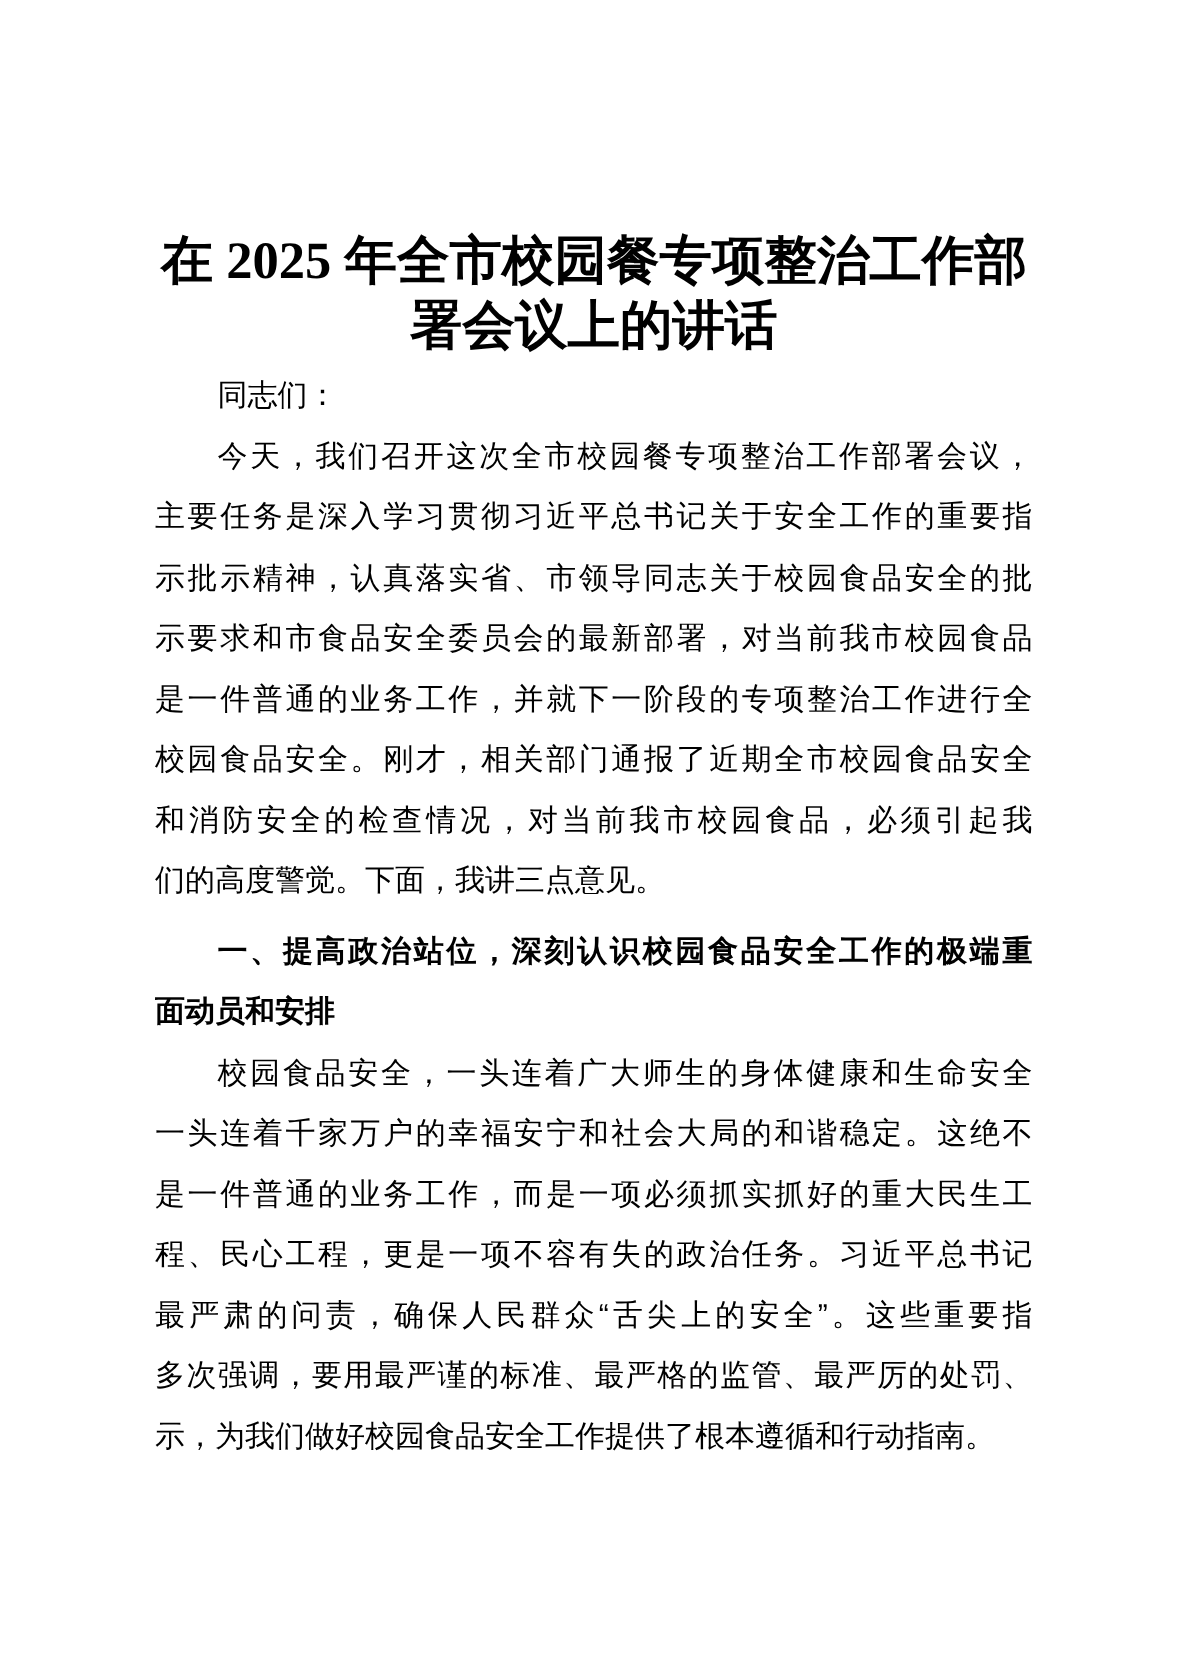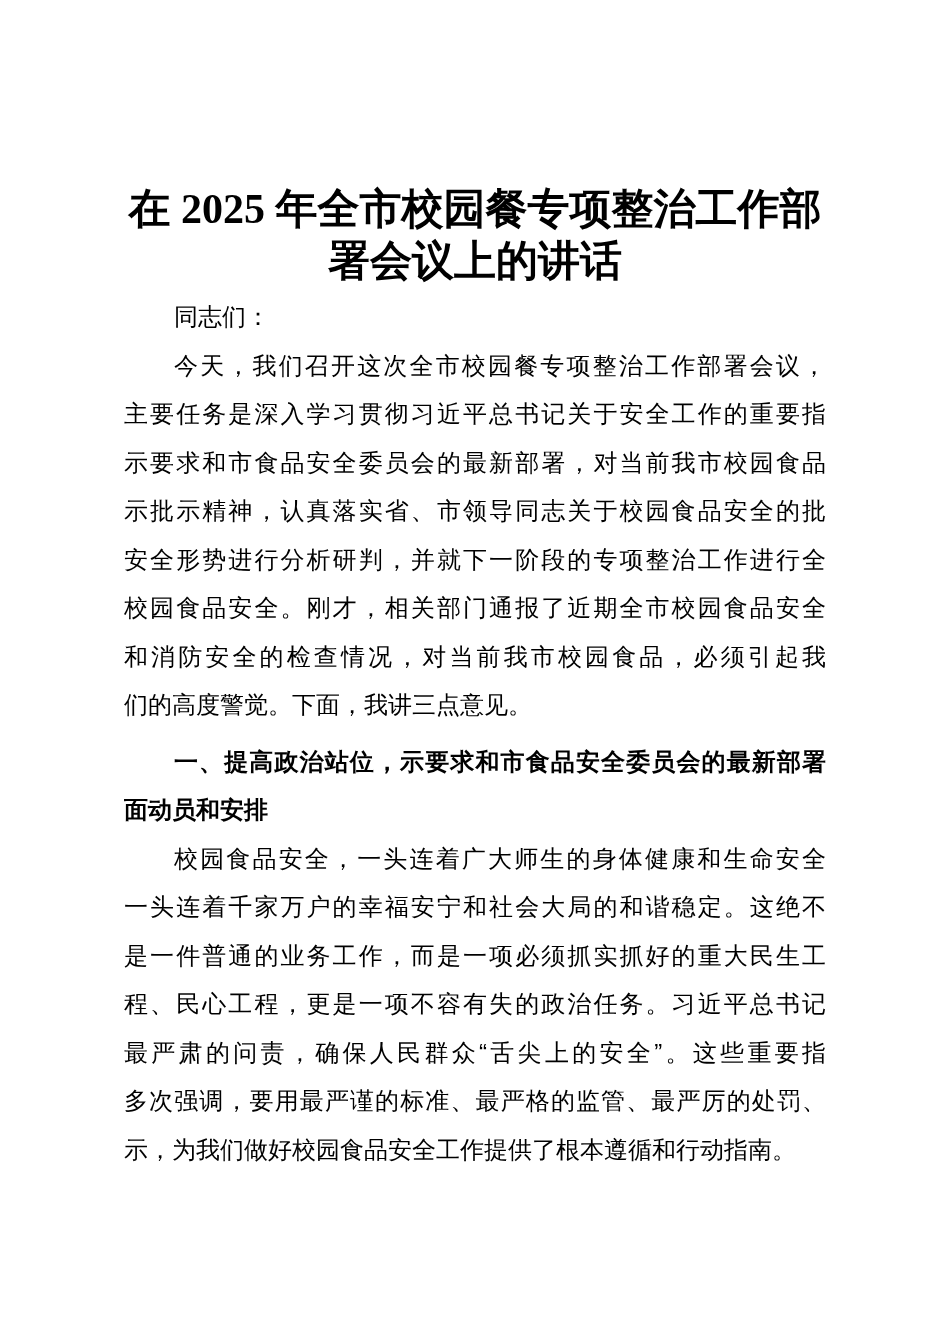--- a/index.html
+++ b/index.html
@@ -60,29 +60,29 @@
       <div class="title-line">在 2025 年全市校园餐专项整治工作部</div>
       <div class="title-line">署会议上的讲话</div>
     </div>
     <div class="doc-body">
         <div class="block salutation">
           <div class="line indent">同志们：</div>
         </div>
         <div class="block paragraph">
           <div class="line indent justify">今天，我们召开这次全市校园餐专项整治工作部署会议，</div>
           <div class="line justify">主要任务是深入学习贯彻习近平总书记关于安全工作的重要指</div>
+          <div class="line justify">示批示精神，认真落实省、市领导同志关于校园食品安全的批</div>
           <div class="line justify">示要求和市食品安全委员会的最新部署，对当前我市校园食品</div>
-          <div class="line justify">示批示精神，认真落实省、市领导同志关于校园食品安全的批</div>
-          <div class="line justify">安全形势进行分析研判，并就下一阶段的专项整治工作进行全</div>
+          <div class="line justify">是一件普通的业务工作，并就下一阶段的专项整治工作进行全</div>
           <div class="line justify">校园食品安全。刚才，相关部门通报了近期全市校园食品安全</div>
           <div class="line justify">和消防安全的检查情况，对当前我市校园食品，必须引起我</div>
           <div class="line">们的高度警觉。下面，我讲三点意见。</div>
         </div>
         <div class="block heading">
-          <div class="line indent justify">一、提高政治站位，示要求和市食品安全委员会的最新部署</div>
+          <div class="line indent justify">一、提高政治站位，深刻认识校园食品安全工作的极端重</div>
           <div class="line">面动员和安排</div>
         </div>
         <div class="block paragraph">
           <div class="line indent justify">校园食品安全，一头连着广大师生的身体健康和生命安全</div>
           <div class="line justify">一头连着千家万户的幸福安宁和社会大局的和谐稳定。这绝不</div>
           <div class="line justify">是一件普通的业务工作，而是一项必须抓实抓好的重大民生工</div>
           <div class="line justify">程、民心工程，更是一项不容有失的政治任务。习近平总书记</div>
           <div class="line justify">最严肃的问责，确保人民群众“舌尖上的安全”。这些重要指</div>
           <div class="line justify">多次强调，要用最严谨的标准、最严格的监管、最严厉的处罚、</div>
           <div class="line">示，为我们做好校园食品安全工作提供了根本遵循和行动指南。</div>

